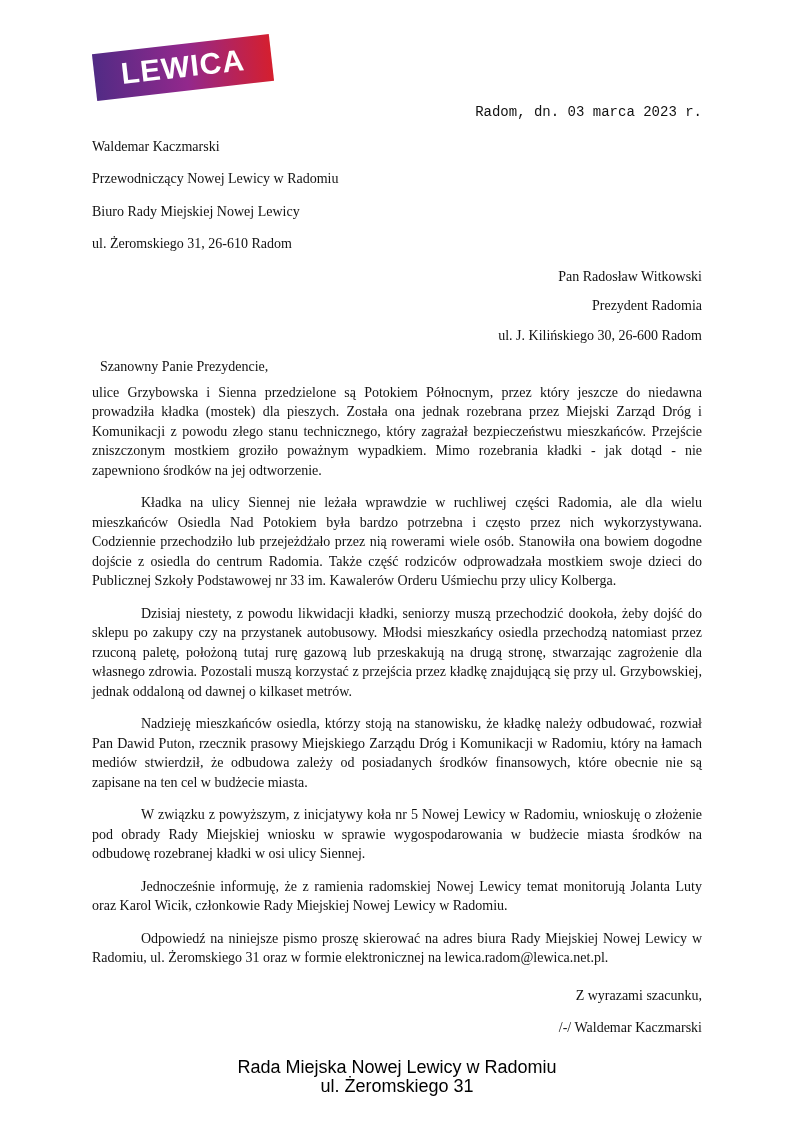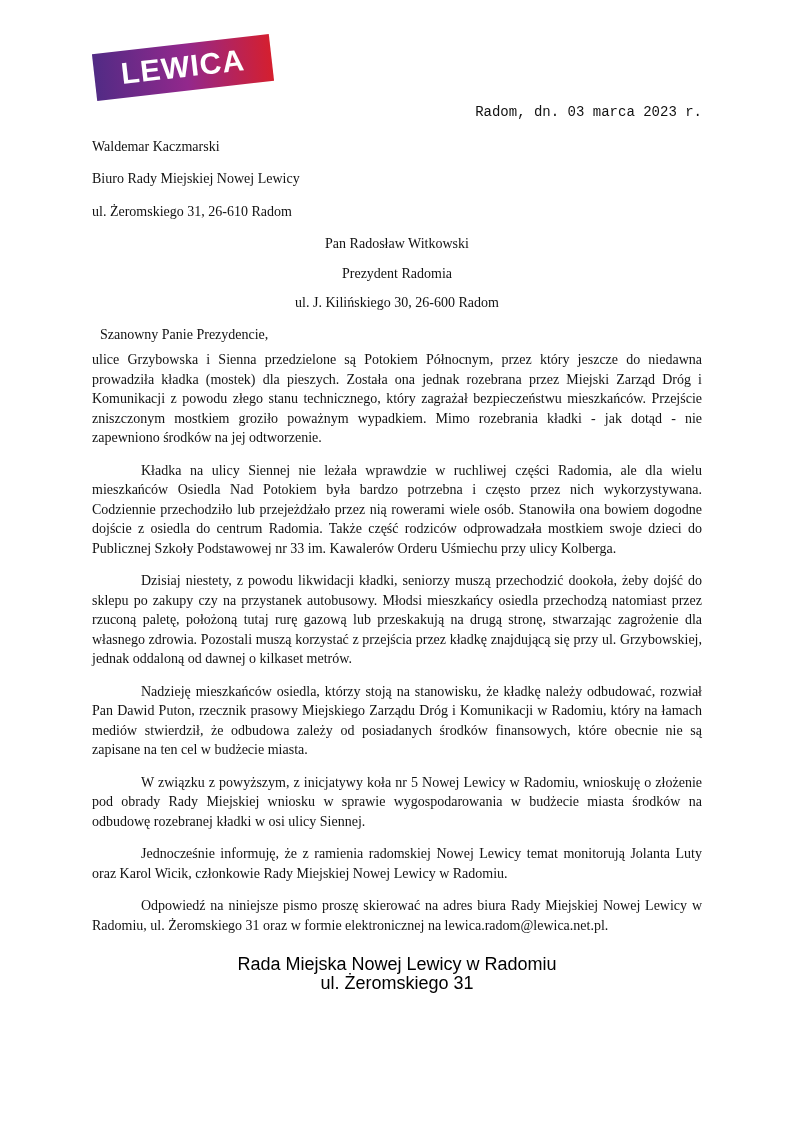--- a/index.html
+++ b/index.html
@@ -46,21 +46,21 @@
   
   .date-line {
     margin-top: 12px;
     text-align: right;
     font-family: Liberation Mono, monospace;
   }
   .sender-block { margin-top: 14px; }
   .sender-block p {
     margin: 0 0 13px 0;
   }
-  .recipient-block { margin-top: 10px; text-align: center; }
+  .recipient-block { margin-top: 10px; text-align: right; }
   .recipient-block p {
     margin: 0 0 10px 0;
   }
   
   .salutation {
     margin: 12px 0 0 8px;
   }
   .body-par {
     margin: 0 0 13px 0;
     text-align: justify;
@@ -90,39 +90,44 @@
 <div class="page">
 
   <div class="logo-banner">
     <span>LEWICA</span>
   </div>
 
   <div class="date-line">Radom, dn. 03 marca 2023 r.</div>
 
   <div class="sender-block">
     <p>Waldemar Kaczmarski</p>
+    <p>Przewodniczący Nowej Lewicy w Radomiu</p>
     <p>Biuro Rady Miejskiej Nowej Lewicy</p>
     <p>ul. Żeromskiego 31, 26-610 Radom</p>
   </div>
 
   <div class="recipient-block">
     <p>Pan Radosław Witkowski</p>
     <p>Prezydent Radomia</p>
     <p>ul. J. Kilińskiego 30, 26-600 Radom</p>
   </div>
 
   <p class="salutation">Szanowny Panie Prezydencie,</p>
 
   <p class="body-par first">ulice Grzybowska i Sienna przedzielone są Potokiem Północnym, przez który jeszcze do niedawna prowadziła kładka (mostek) dla pieszych. Została ona jednak rozebrana przez Miejski Zarząd Dróg i Komunikacji z powodu złego stanu technicznego, który zagrażał bezpieczeństwu mieszkańców. Przejście zniszczonym mostkiem groziło poważnym wypadkiem. Mimo rozebrania kładki - jak dotąd - nie zapewniono środków na jej odtworzenie.</p>
   <p class="body-par">Kładka na ulicy Siennej nie leżała wprawdzie w ruchliwej części Radomia, ale dla wielu mieszkańców Osiedla Nad Potokiem była bardzo potrzebna i często przez nich wykorzystywana. Codziennie przechodziło lub przejeżdżało przez nią rowerami wiele osób. Stanowiła ona bowiem dogodne dojście z osiedla do centrum Radomia. Także część rodziców odprowadzała mostkiem swoje dzieci do Publicznej Szkoły Podstawowej nr 33 im. Kawalerów Orderu Uśmiechu przy ulicy Kolberga.</p>
   <p class="body-par">Dzisiaj niestety, z powodu likwidacji kładki, seniorzy muszą przechodzić dookoła, żeby dojść do sklepu po zakupy czy na przystanek autobusowy. Młodsi mieszkańcy osiedla przechodzą natomiast przez rzuconą paletę, położoną tutaj rurę gazową lub przeskakują na drugą stronę, stwarzając zagrożenie dla własnego zdrowia. Pozostali muszą korzystać z przejścia przez kładkę znajdującą się przy ul. Grzybowskiej, jednak oddaloną od dawnej o kilkaset metrów.</p>
   <p class="body-par">Nadzieję mieszkańców osiedla, którzy stoją na stanowisku, że kładkę należy odbudować, rozwiał Pan Dawid Puton, rzecznik prasowy Miejskiego Zarządu Dróg i Komunikacji w Radomiu, który na łamach mediów stwierdził, że odbudowa zależy od posiadanych środków finansowych, które obecnie nie są zapisane na ten cel w budżecie miasta.</p>
   <p class="body-par">W związku z powyższym, z inicjatywy koła nr 5 Nowej Lewicy w Radomiu, wnioskuję o złożenie pod obrady Rady Miejskiej wniosku w sprawie wygospodarowania w budżecie miasta środków na odbudowę rozebranej kładki w osi ulicy Siennej.</p>
   <p class="body-par">Jednocześnie informuję, że z ramienia radomskiej Nowej Lewicy temat monitorują Jolanta Luty oraz Karol Wicik, członkowie Rady Miejskiej Nowej Lewicy w Radomiu.</p>
   <p class="body-par">Odpowiedź na niniejsze pismo proszę skierować na adres biura Rady Miejskiej Nowej Lewicy w Radomiu, ul. Żeromskiego 31 oraz w formie elektronicznej na lewica.radom@lewica.net.pl.</p>
 
+  <div class="closing-block">
+    <p>Z wyrazami szacunku,</p>
+    <p>/-/ Waldemar Kaczmarski</p>
+  </div>
 
   <div class="footer-block">
     <p>Rada Miejska Nowej Lewicy w Radomiu</p>
     <p>ul. Żeromskiego 31</p>
   </div>
 
 </div>
 
 </body></html>

